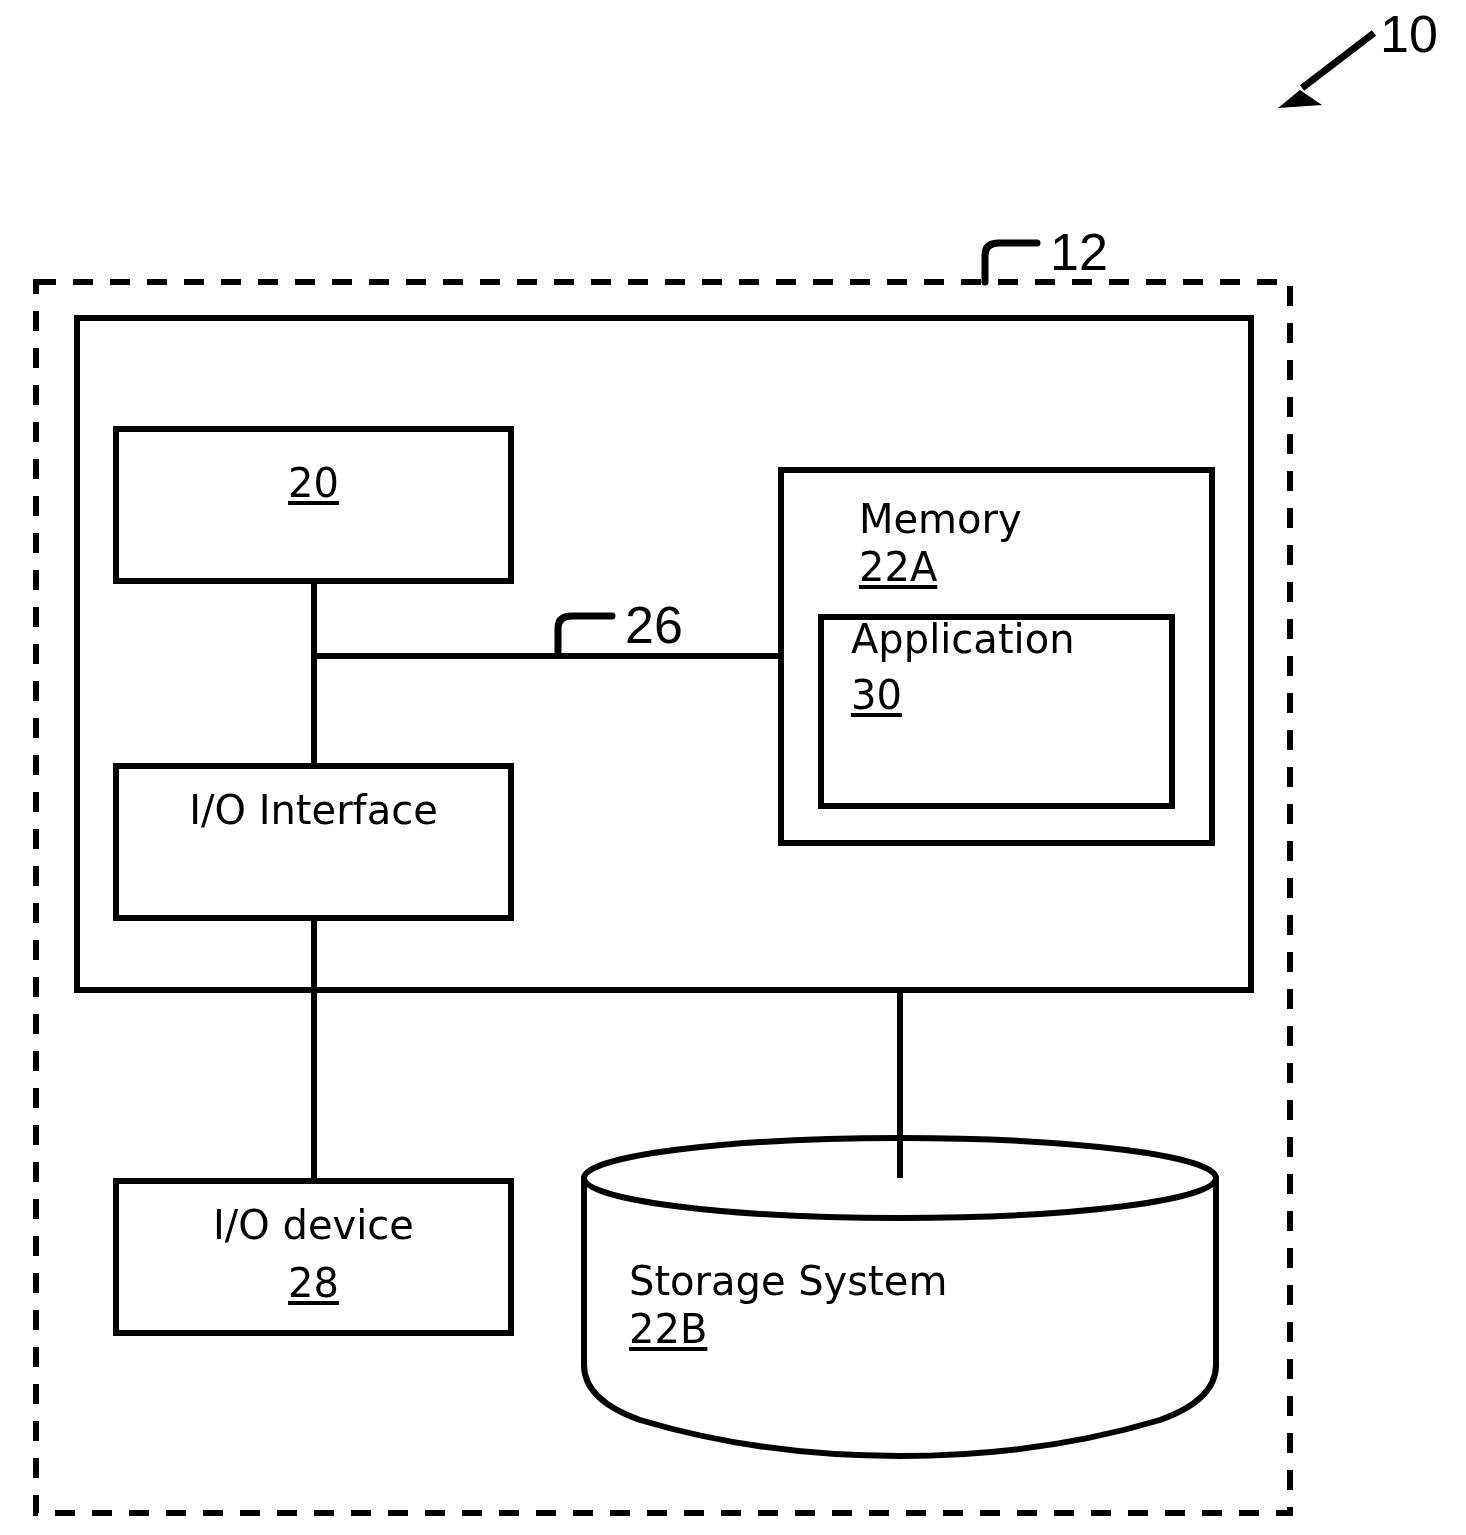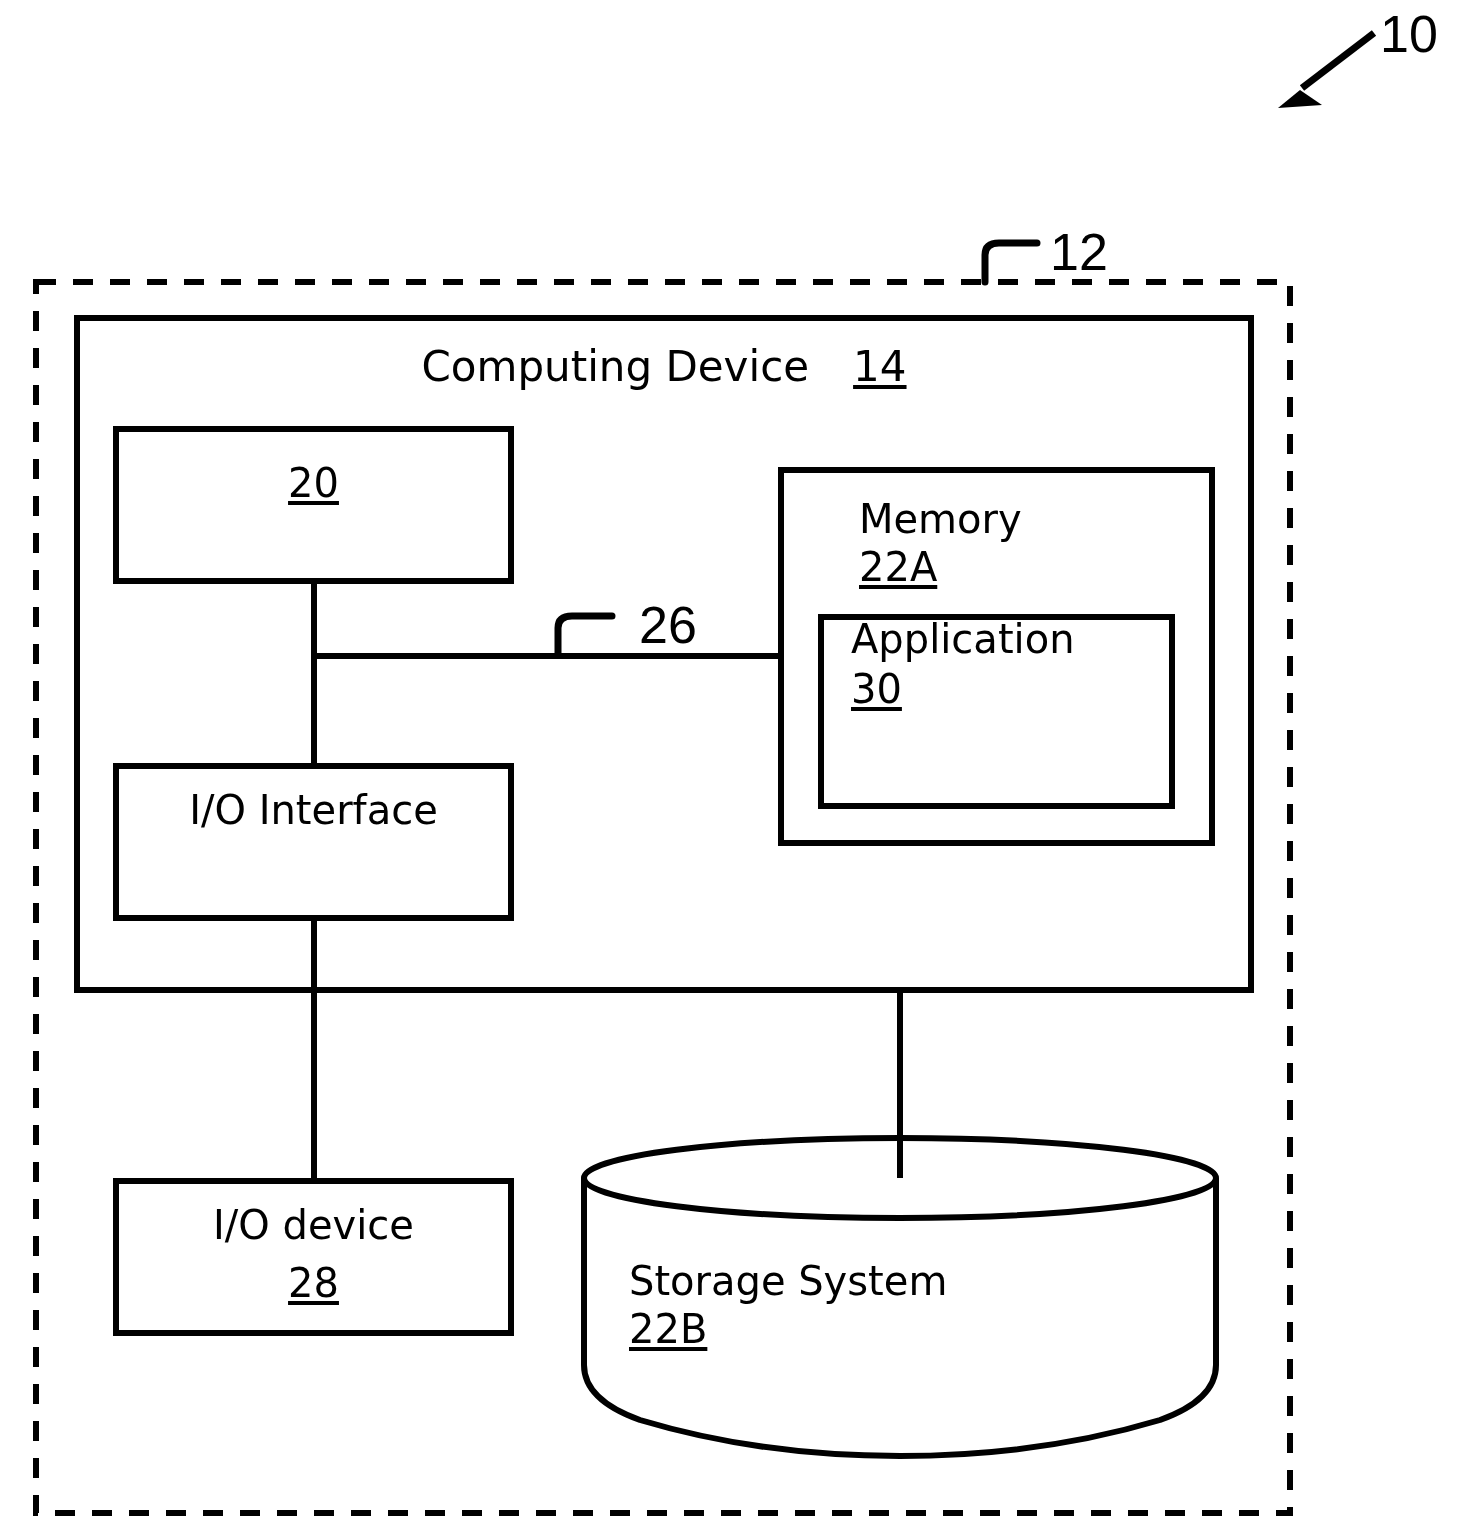--- a/index.html
+++ b/index.html
@@ -97,25 +97,22 @@
       <ellipse cx="900" cy="1178" rx="316" ry="40" fill="#ffffff" stroke="#000" stroke-width="6"></ellipse>
     </g>
 
     <line x1="900" y1="1138" x2="900" y2="1178" stroke="#000" stroke-width="6"></line>
   </svg>
 
   <div class="lbl ref-num" style="left:1380px; top:4px;">10</div>
 
   <div class="lbl ref-num" style="left:1050px; top:222px;">12</div>
 
-  <div class="lbl ref-num" style="left:625px; top:595px;margin-left:14px;">26</div>
+  <div class="lbl ref-num" style="left:625px; top:595px;">26</div>
 
-  <div style="position:absolute; left:77px; top:342px; width:1174px; text-align:center;">
-    <span class="box-title-lg">Computing Device</span><span class="box-title-lg" style="display:inline-block; width:44px;"></span><span class="box-title-lg under">14</span>
-  </div>
 
   <div style="position:absolute; left:116px; top:450px; width:395px; text-align:center;">
     <div class="box-title under" style="margin-top:10px;">20</div>
   </div>
 
   <div style="position:absolute; left:116px; top:787px; width:395px; text-align:center;">
     <div class="box-title">I/O Interface</div>
   </div>
 
   <div style="position:absolute; left:116px; top:1202px; width:395px; text-align:center;">
@@ -123,21 +120,21 @@
     <div class="box-title under" style="margin-top:12px;">28</div>
   </div>
 
   <div style="position:absolute; left:816px; top:496px; text-align:left;margin-left:43px;">
     <div class="box-title">Memory</div>
     <div class="box-title under" style="margin-top:2px; display:inline-block;">22A</div>
   </div>
 
   <div style="position:absolute; left:851px; top:616px; text-align:left;">
     <div class="box-title">Application</div>
-    <div class="box-title under" style="margin-top:4px; display:inline-block;">30</div>
+    <div class="box-title under" style="margin-top:10px; display:inline-block;">30</div>
   </div>
 
   <div style="position:absolute; left:629px; top:1258px; text-align:left;">
     <div class="box-title">Storage System</div>
     <div class="box-title under" style="margin-top:2px; display:inline-block;">22B</div>
   </div>
 
 </div>
 
 </body></html>

